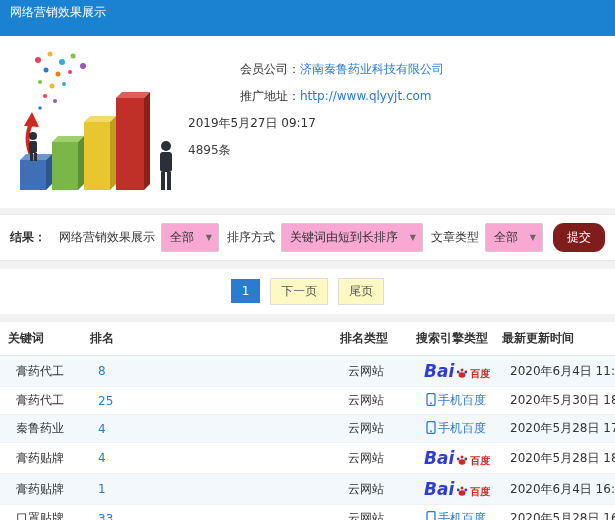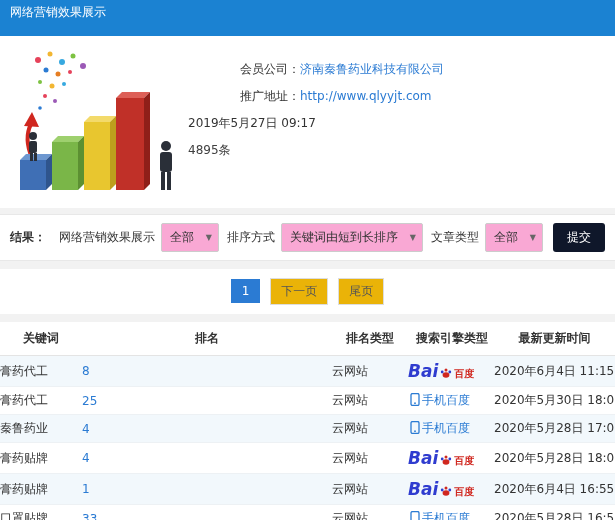--- a/index.html
+++ b/index.html
@@ -26,39 +26,39 @@
     display:flex; align-items:center;
   }
   .result-label { font-weight:bold; margin-right:auto; }
   .filter-label { margin:0 6px 0 8px; color:#333; }
   .select {
     position:relative; border:1px solid #ccc; border-radius:2px;
     background:#f9a8d4; padding:5px 24px 5px 8px; cursor:pointer; white-space:nowrap;
   }
   .caret { position:absolute; right:6px; top:50%; transform:translateY(-55%); font-size:8px; color:#666; }
   .submit-btn {
-    background:#0f172a; color:#fff; border:none; border-radius:3px;
+    background:#7f1d1d; color:#fff; border:none; border-radius:11px;
     padding:6px 14px; margin-left:10px; font-size:12px; cursor:pointer;
   }
 
   .pagination { background:#fff; margin-top:8px; padding:9px 0; text-align:center; }
   .page-item {
-    display:inline-block; border:1px solid #ddd; background:#eab308; color:#555;
+    display:inline-block; border:1px solid #ddd; background:#fef9c3; color:#555;
     padding:4px 10px; margin:0 3px; cursor:pointer;
   }
   .page-item.active { background:#2b7bd3; border-color:#2b7bd3; color:#fff; }
 
   .table-wrap { background:#fff; margin-top:8px; }
   table { width:100%; border-collapse:collapse; table-layout:fixed; font-size:12px; }
   th {
-    text-align:center; font-weight:bold; color:#333; padding:8px;
+    text-align:left; font-weight:bold; color:#333; padding:8px;
     border-bottom:1px solid #e4e4e4; white-space:nowrap;
   }
   td {
-    padding:5px 0; border-bottom:1px solid #edf1f4; white-space:nowrap;
+    padding:5px 16px; border-bottom:1px solid #edf1f4; white-space:nowrap;
     overflow:hidden; height:26px; vertical-align:middle;
   }
   tr.odd td { background:#f2f8fc; }
   tr.even td { background:#fff; }
   .rank-link { color:#2b7bd3; cursor:pointer; }
   .bai { color:#2f3ccf; font-weight:bold; font-style:italic; font-size:17px; }
   .du { color:#d0271f; font-weight:bold; font-size:10px; }
   .mobile-engine { color:#2b7bd3; }
   .engine-icon { vertical-align:-2px; margin:0 2px; }
 </style>

